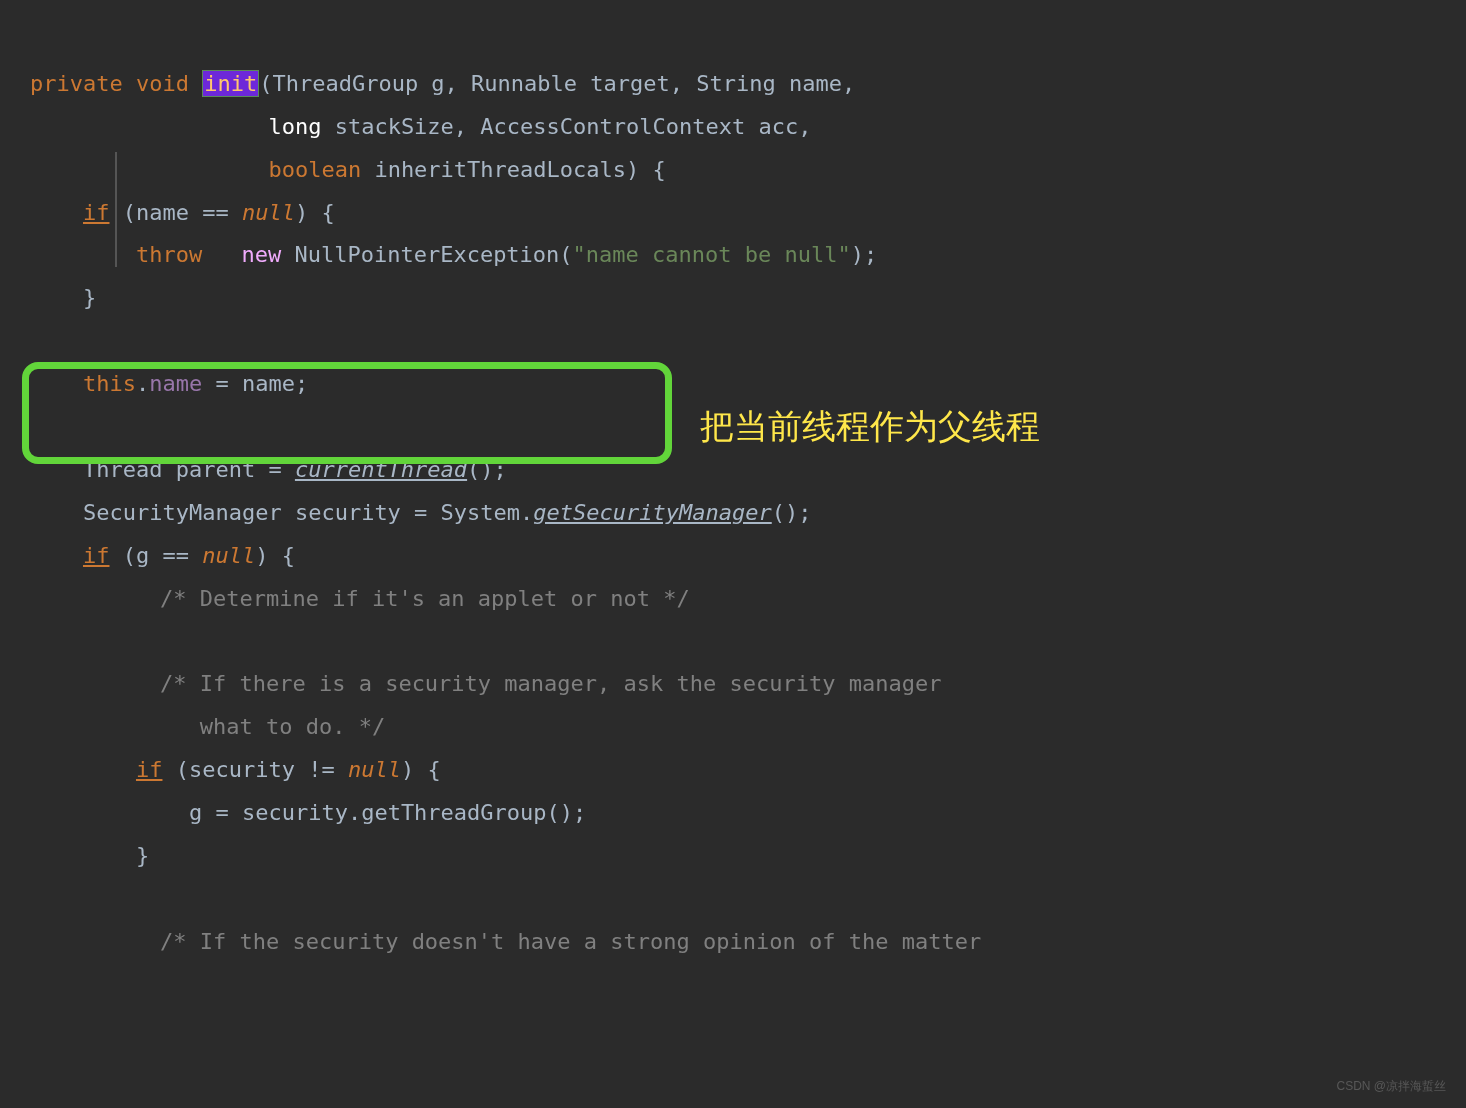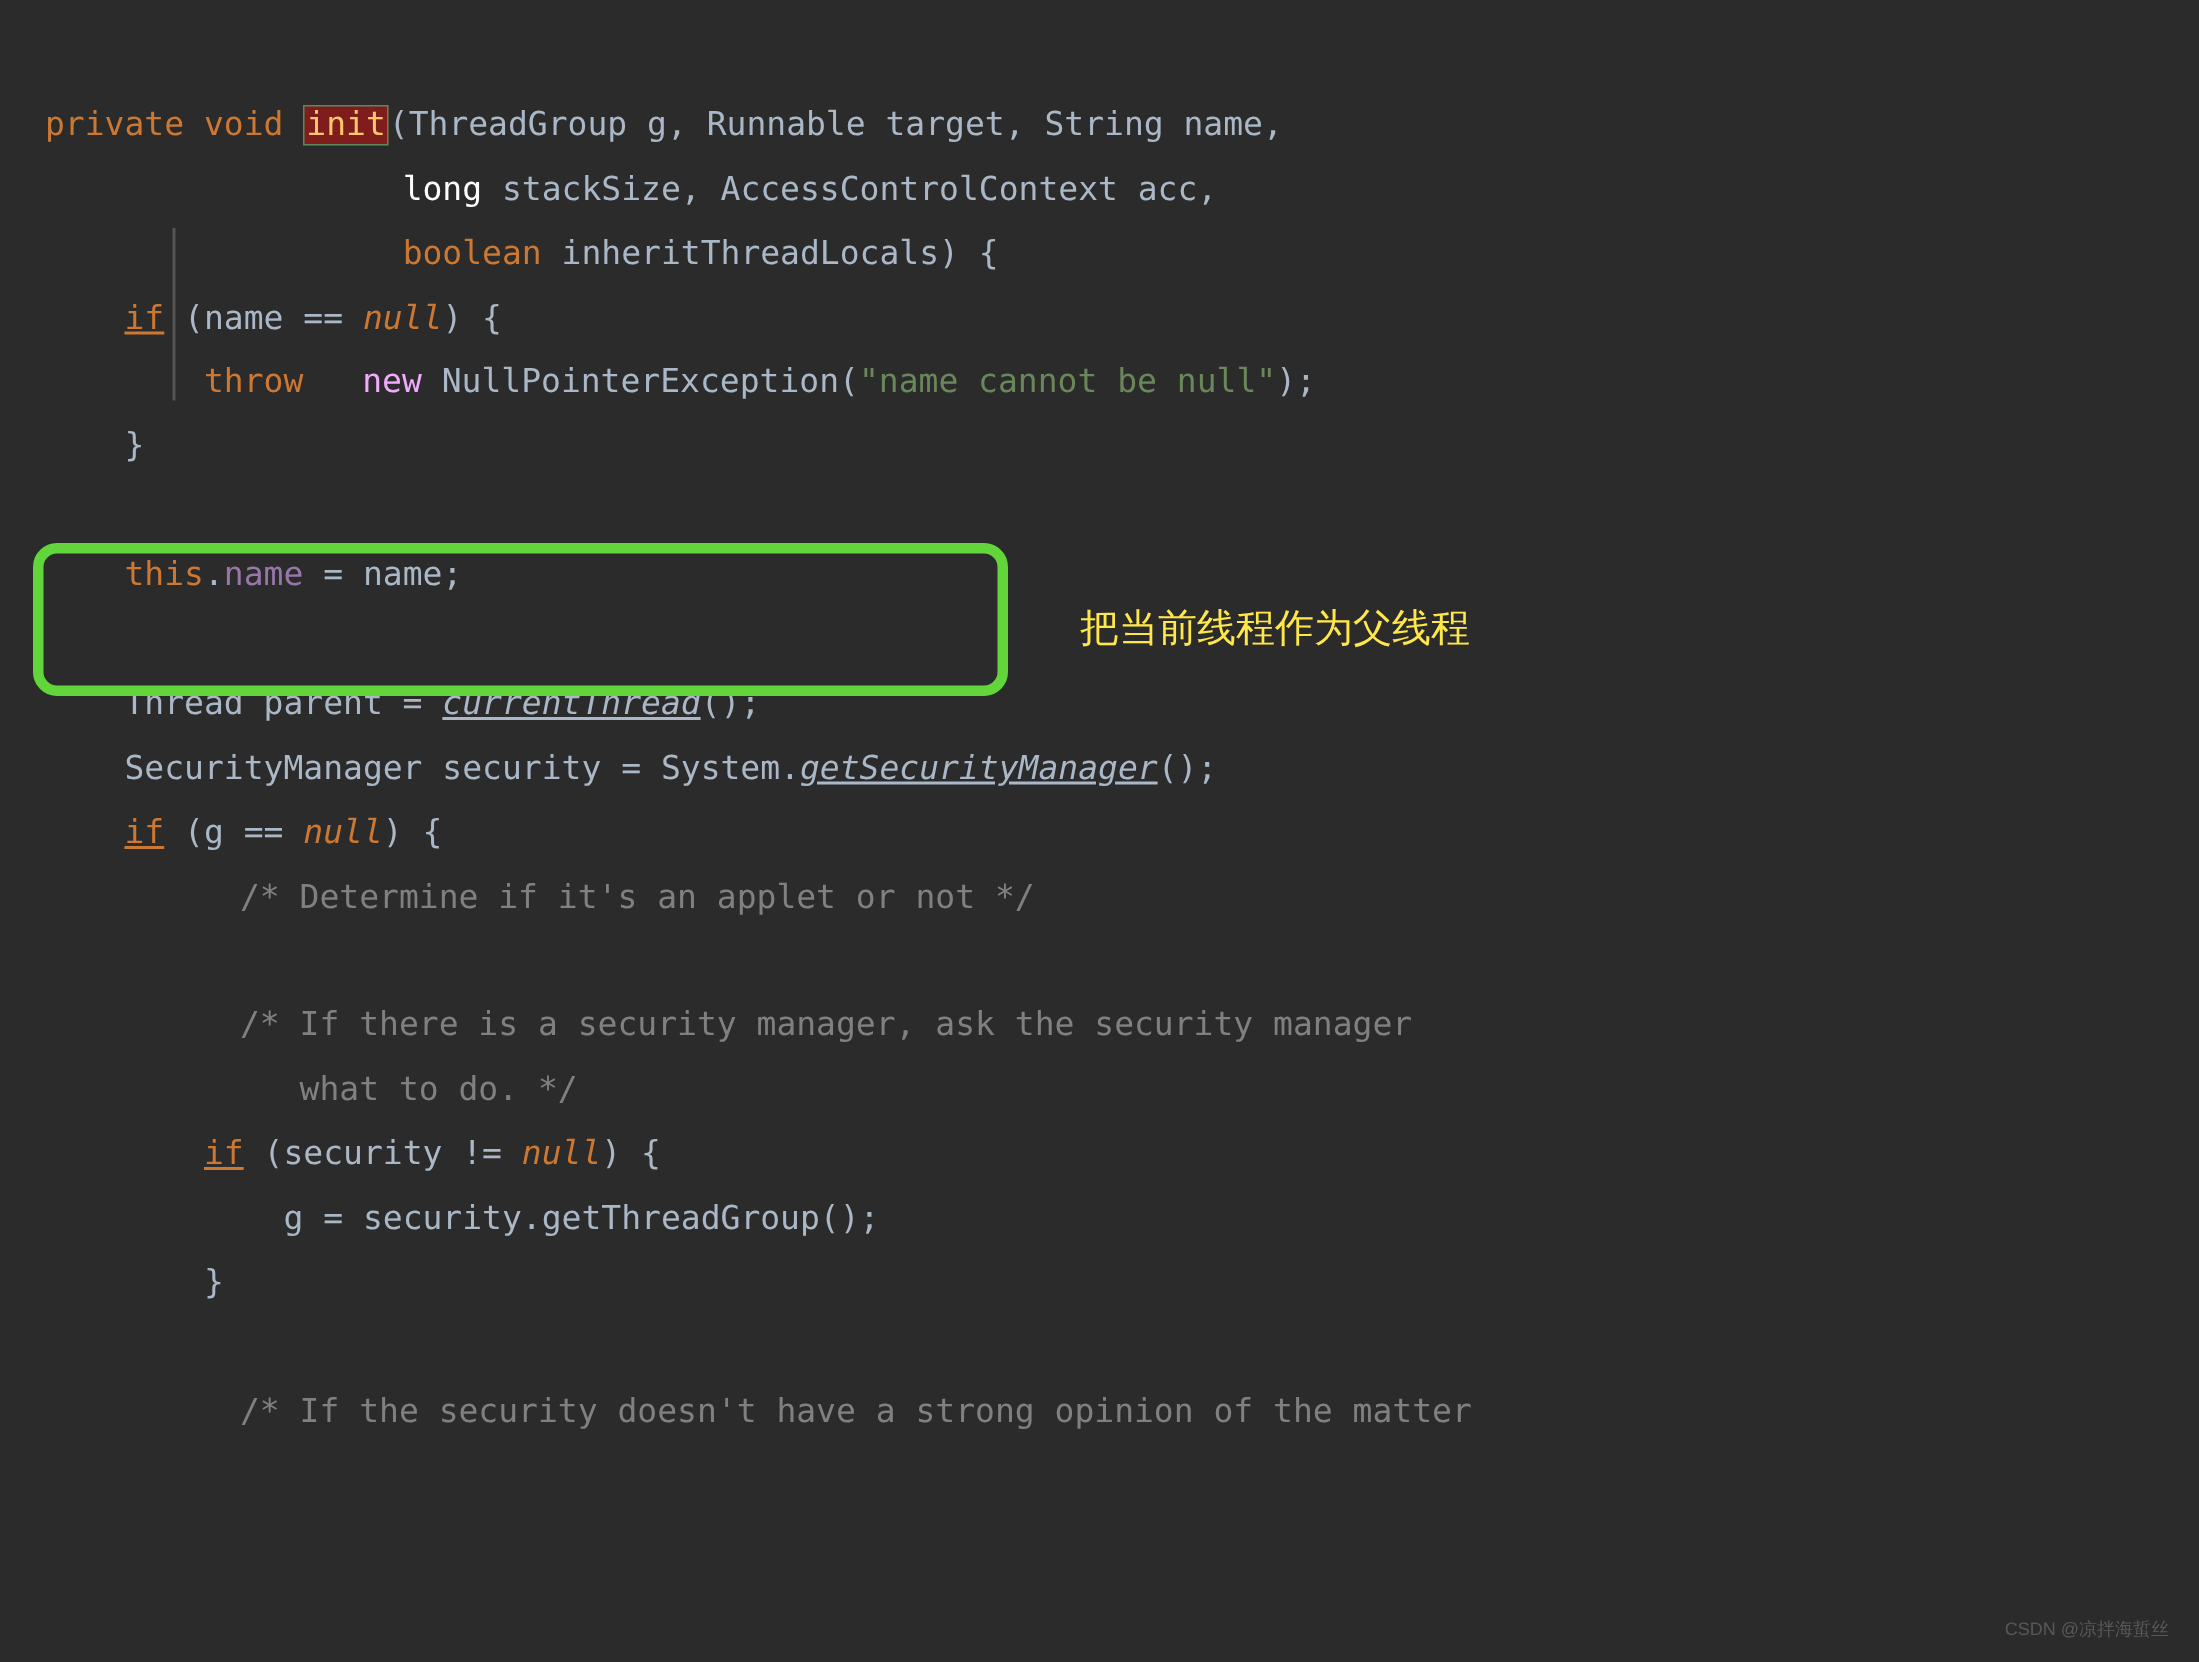--- a/index.html
+++ b/index.html
@@ -27,43 +27,43 @@
     .kw-void { color: #cc7832; }
     .kw-if { color: #cc7832; text-decoration: underline; }
     .kw-throw { color: #cc7832; }
     .kw-new { color: #f0abfc; margin-left: 26px; }
     .kw-this { color: #cc7832; }
     .kw-null { color: #cc7832; font-style: italic; }
     .kw-long { color: #ffffff; }
     .kw-boolean { color: #cc7832; }
     .method-name { color: #ffc66d; }
     .method-highlight {
-      background: #7f1d1d;
+      background: #6d28d9;
       border: 1px solid #5a8a5a;
       padding: 0 1px;
     }
     .string { color: #6a8759; }
     .comment { color: #808080; margin-left: 24px; }
     .field { color: #9876aa; margin-top: 32px; }
     .italic-method { color: #a9b7c6; font-style: italic; text-decoration: underline; }
     .highlight-box {
       position: absolute;
       border: 7px solid #62d53a;
       border-radius: 16px;
       left: 22px;
       top: 362px;
       width: 650px;
       height: 102px;
       pointer-events: none;
     }
     .annotation {
       position: absolute;
       color: #ffe74a;
-      font-size: 26px;
-      left: 720px;
+      font-size: 34px;
+      left: 700px;
       top: 393px;
       font-family: 'PingFang SC', 'Microsoft YaHei', sans-serif;
     }
     .watermark {
       position: absolute;
       bottom: 10px;
       right: 20px;
       color: #6a6a6a;
       font-size: 12px;
       font-family: 'PingFang SC', 'Microsoft YaHei', sans-serif;

